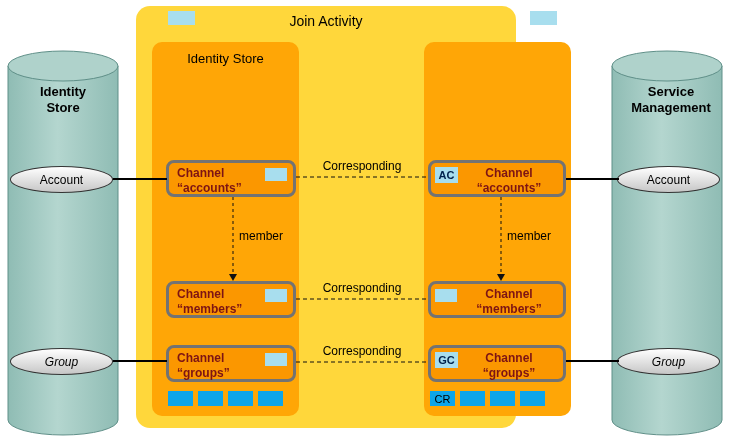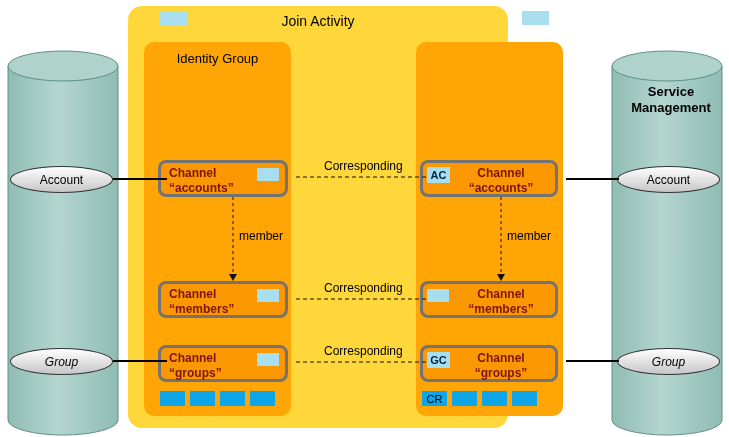--- a/index.html
+++ b/index.html
@@ -1,21 +1,21 @@
 <!DOCTYPE html>
 <html><head>
 <meta charset="utf-8">
 <style>
   * { margin:0; padding:0; box-sizing:border-box; }
   body { background:#ffffff; font-family:"Liberation Sans", sans-serif; }
   .stage { position:relative; width:729px; height:437px; background:#ffffff; overflow:hidden; }
   .layer { position:absolute; left:0; top:0; pointer-events:none; }
 
   
-  .main-box { position:absolute; left:128px; top:6px; width:380px; height:422px;
+  .main-box { position:absolute; left:136px; top:6px; width:380px; height:422px;
               background:#FFD73B; border-radius:14px; z-index:1;padding-left:44px; }
   .main-title { position:absolute; top:7px; left:0; width:100%; text-align:center;
                 font-size:14px; color:#000; }
   .corner-rect { position:absolute; top:5px; width:27px; height:14px; background:#A8DEEE; }
   .corner-rect.l { left:32px; } .corner-rect.r { left:394px; }
 
   
   .port { position:absolute; top:36px; width:147px; height:374px; background:#FFA606;
           border-radius:10px; }
   .port.pl { left:16px; } .port.pr { left:288px; }
@@ -50,21 +50,21 @@
   
   .badge { position:absolute; width:103px; height:27px; border:1px solid #333;
            border-radius:50%; background:linear-gradient(#ffffff, #c6c6c6);
            display:flex; align-items:center; justify-content:center;
            font-size:12px; color:#000; z-index:3; }
   .badge.bl { left:10px; }  .badge.br { left:617px; }
   .badge.row-account { top:166px; } .badge.row-group { top:348px;font-style:italic; }
 
   
   .conn-label { position:absolute; z-index:6; font-size:12px; color:#000; }
-  .conn-label.center { text-align:left;margin-left:28px; }
+  .conn-label.center { text-align:center; }
   svg.lines { z-index:5; }
   svg.cyl { z-index:0; }
 </style>
 </head>
 <body>
 
 <div class="stage">
 
   <svg class="layer cyl" width="729" height="437">
     <defs>
@@ -77,32 +77,36 @@
     <g>
       <path d="M8 66 V420 a55 15 0 0 0 110 0 V66 Z" fill="url(#teal)" stroke="#5F8F88" stroke-width="1"></path>
       <ellipse cx="63" cy="66" rx="55" ry="15" fill="#AFD2CB" stroke="#5F8F88" stroke-width="1"></ellipse>
     </g>
     <g>
       <path d="M612 66 V420 a55 15 0 0 0 110 0 V66 Z" fill="url(#teal)" stroke="#5F8F88" stroke-width="1"></path>
       <ellipse cx="667" cy="66" rx="55" ry="15" fill="#AFD2CB" stroke="#5F8F88" stroke-width="1"></ellipse>
     </g>
   </svg>
 
+  <div class="store-label sl">
+    <div>Identity</div>
+    <div>Store</div>
+  </div>
   <div class="store-label sr">
     <div>Service</div>
     <div>Management</div>
   </div>
 
   <div class="main-box">
     <div class="main-title">Join Activity</div>
     <div class="corner-rect l"></div>
     <div class="corner-rect r"></div>
 
     <div class="port pl">
-      <div class="port-title">Identity Group</div>
+      <div class="port-title">Identity Store</div>
 
       <div class="channel idp" style="top:118px">
         <div class="ch-text">
           <div>Channel</div>
           <div>“accounts”</div>
         </div>
         <div class="mini"></div>
       </div>
 
       <div class="channel idp" style="top:239px">

